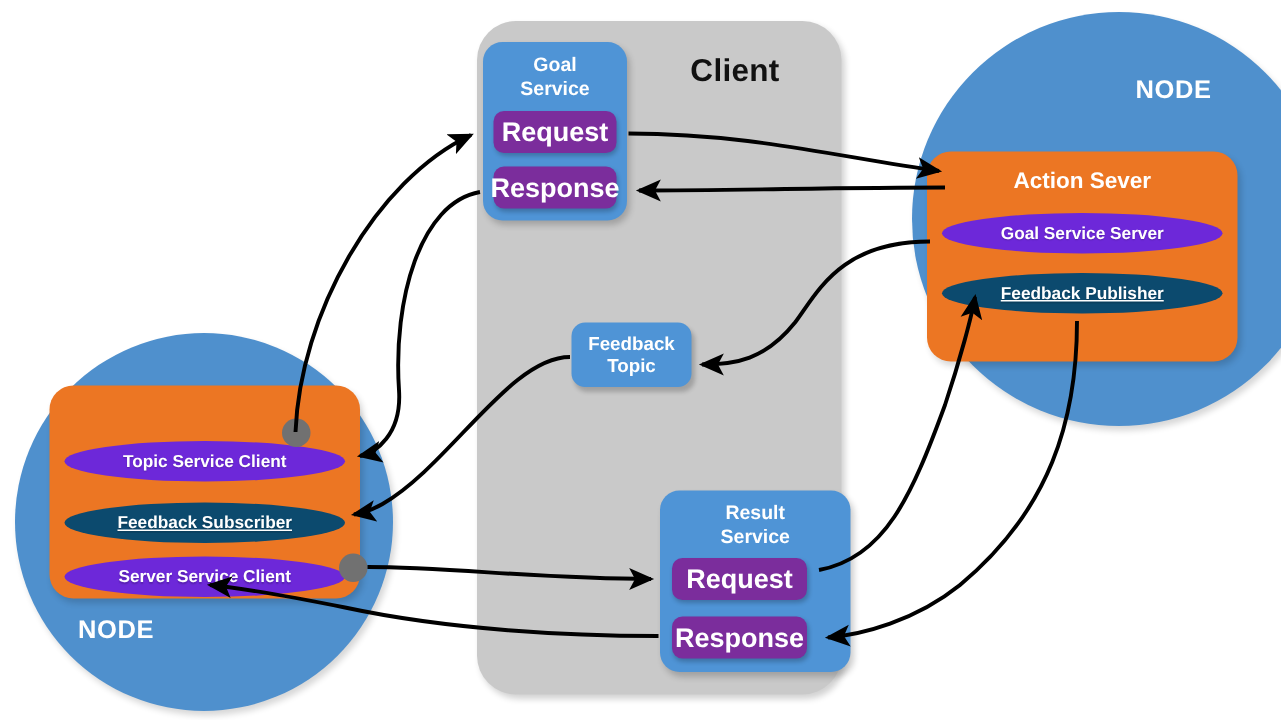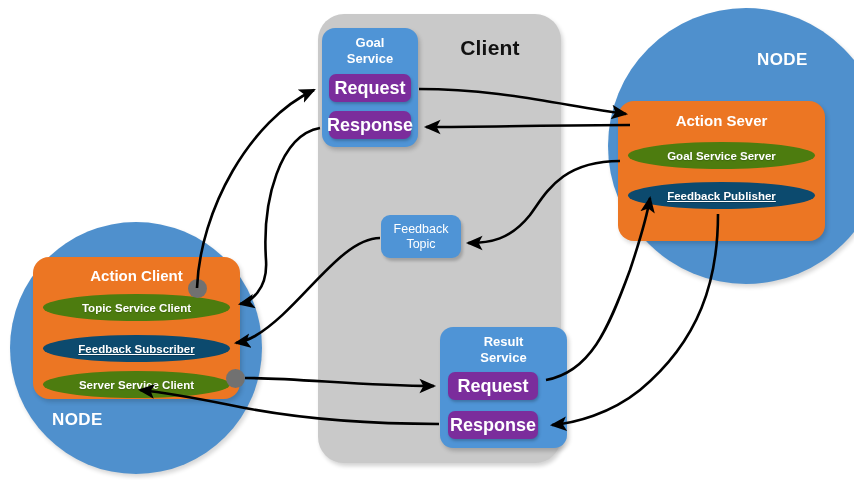--- a/index.html
+++ b/index.html
@@ -108,21 +108,21 @@
     height: 27px;
     border-radius: 50%;
     display: flex;
     align-items: center;
     justify-content: center;
     font-size: 11.5px;
     font-weight: bold;
     color: #ffffff;
     text-shadow: 0 1px 1px rgba(0,0,0,0.20);
   }
-  .pill-yellow { background: #4d7c0f; }
+  .pill-yellow { background: #6d28d9; }
   .pill-green  { background: #0c4a6e; text-decoration: underline; }
   .p-row1 { top: 37px; }
   .p-row2 { top: 78px; }
   .p-row3 { top: 114px; }
   #action-server-box .p-row1 { top: 41px; }
   #action-server-box .p-row2 { top: 81px; }
   #action-server-box .p-row3 { top: 117px; }
 
   
   .service-box {
@@ -180,21 +180,21 @@
     top: 215px;
     width: 80px;
     height: 43px;
     background: #4f94d6;
     border-radius: 9px;
     display: flex;
     align-items: center;
     justify-content: center;
     text-align: center;
     font-size: 12.5px;
-    font-weight: normal;
+    font-weight: bold;
     color: #ffffff;
     line-height: 15px;
     box-shadow: 2px 3px 3px rgba(0,0,0,0.20);
   }
 
   
   .junction-dot {
     position: absolute;
     width: 19px;
     height: 19px;
@@ -220,21 +220,20 @@
 <div id="canvas">
 
   <div class="action-container"></div>
   <div class="action-title">Client</div>
 
   <div class="node-circle" id="node-client-circle"></div>
 
   <div class="node-circle" id="node-server-circle"></div>
 
   <div class="orange-box" id="action-client-box">
-    <div class="orange-title" id="action-client-title">Action Client</div>
     <div class="pill pill-yellow p-row1">Topic Service Client</div>
     <div class="pill pill-green p-row2">Feedback Subscriber</div>
     <div class="pill pill-yellow p-row3">Server Service Client</div>
   </div>
   <div class="node-label" id="node-client-label">NODE</div>
 
   <div class="orange-box" id="action-server-box">
     <div class="orange-title" id="action-server-title">Action Sever</div>
     <div class="pill pill-yellow p-row1">Goal Service Server</div>
     <div class="pill pill-green p-row2">Feedback Publisher</div>

